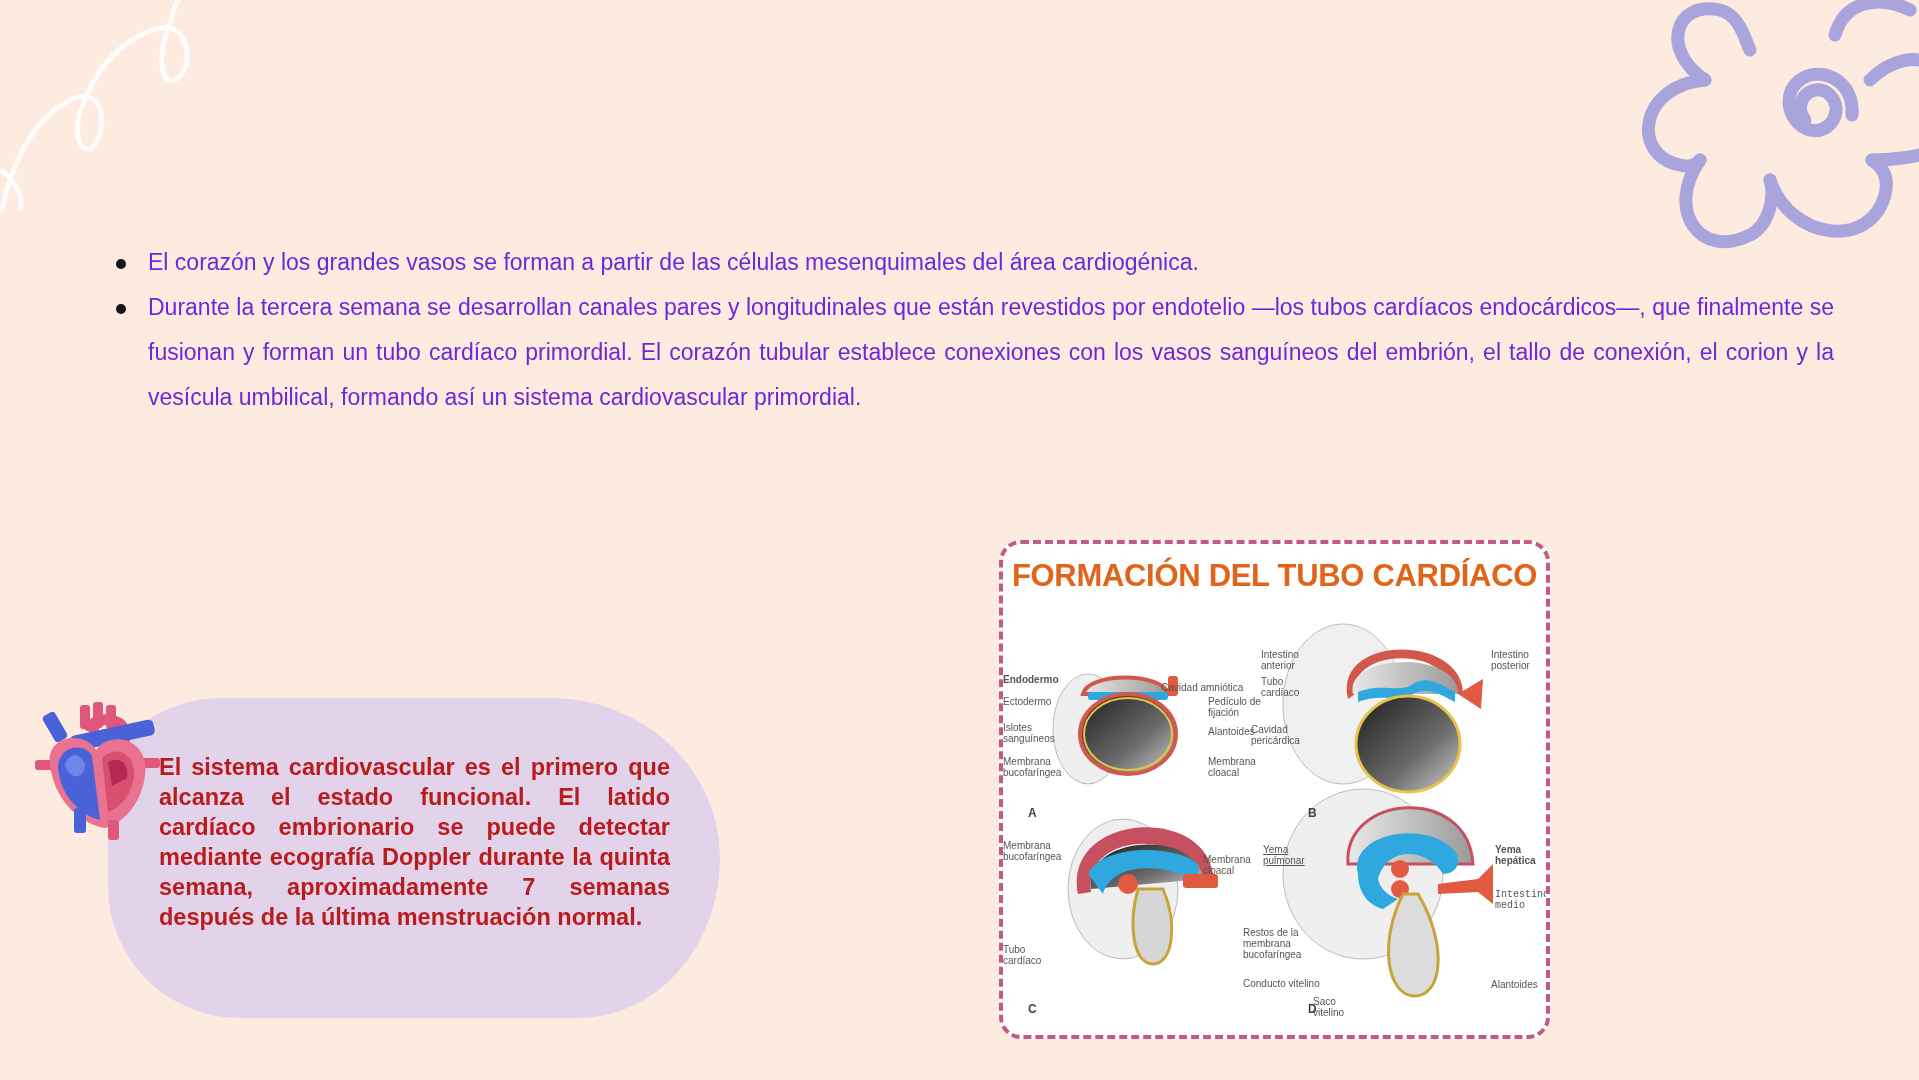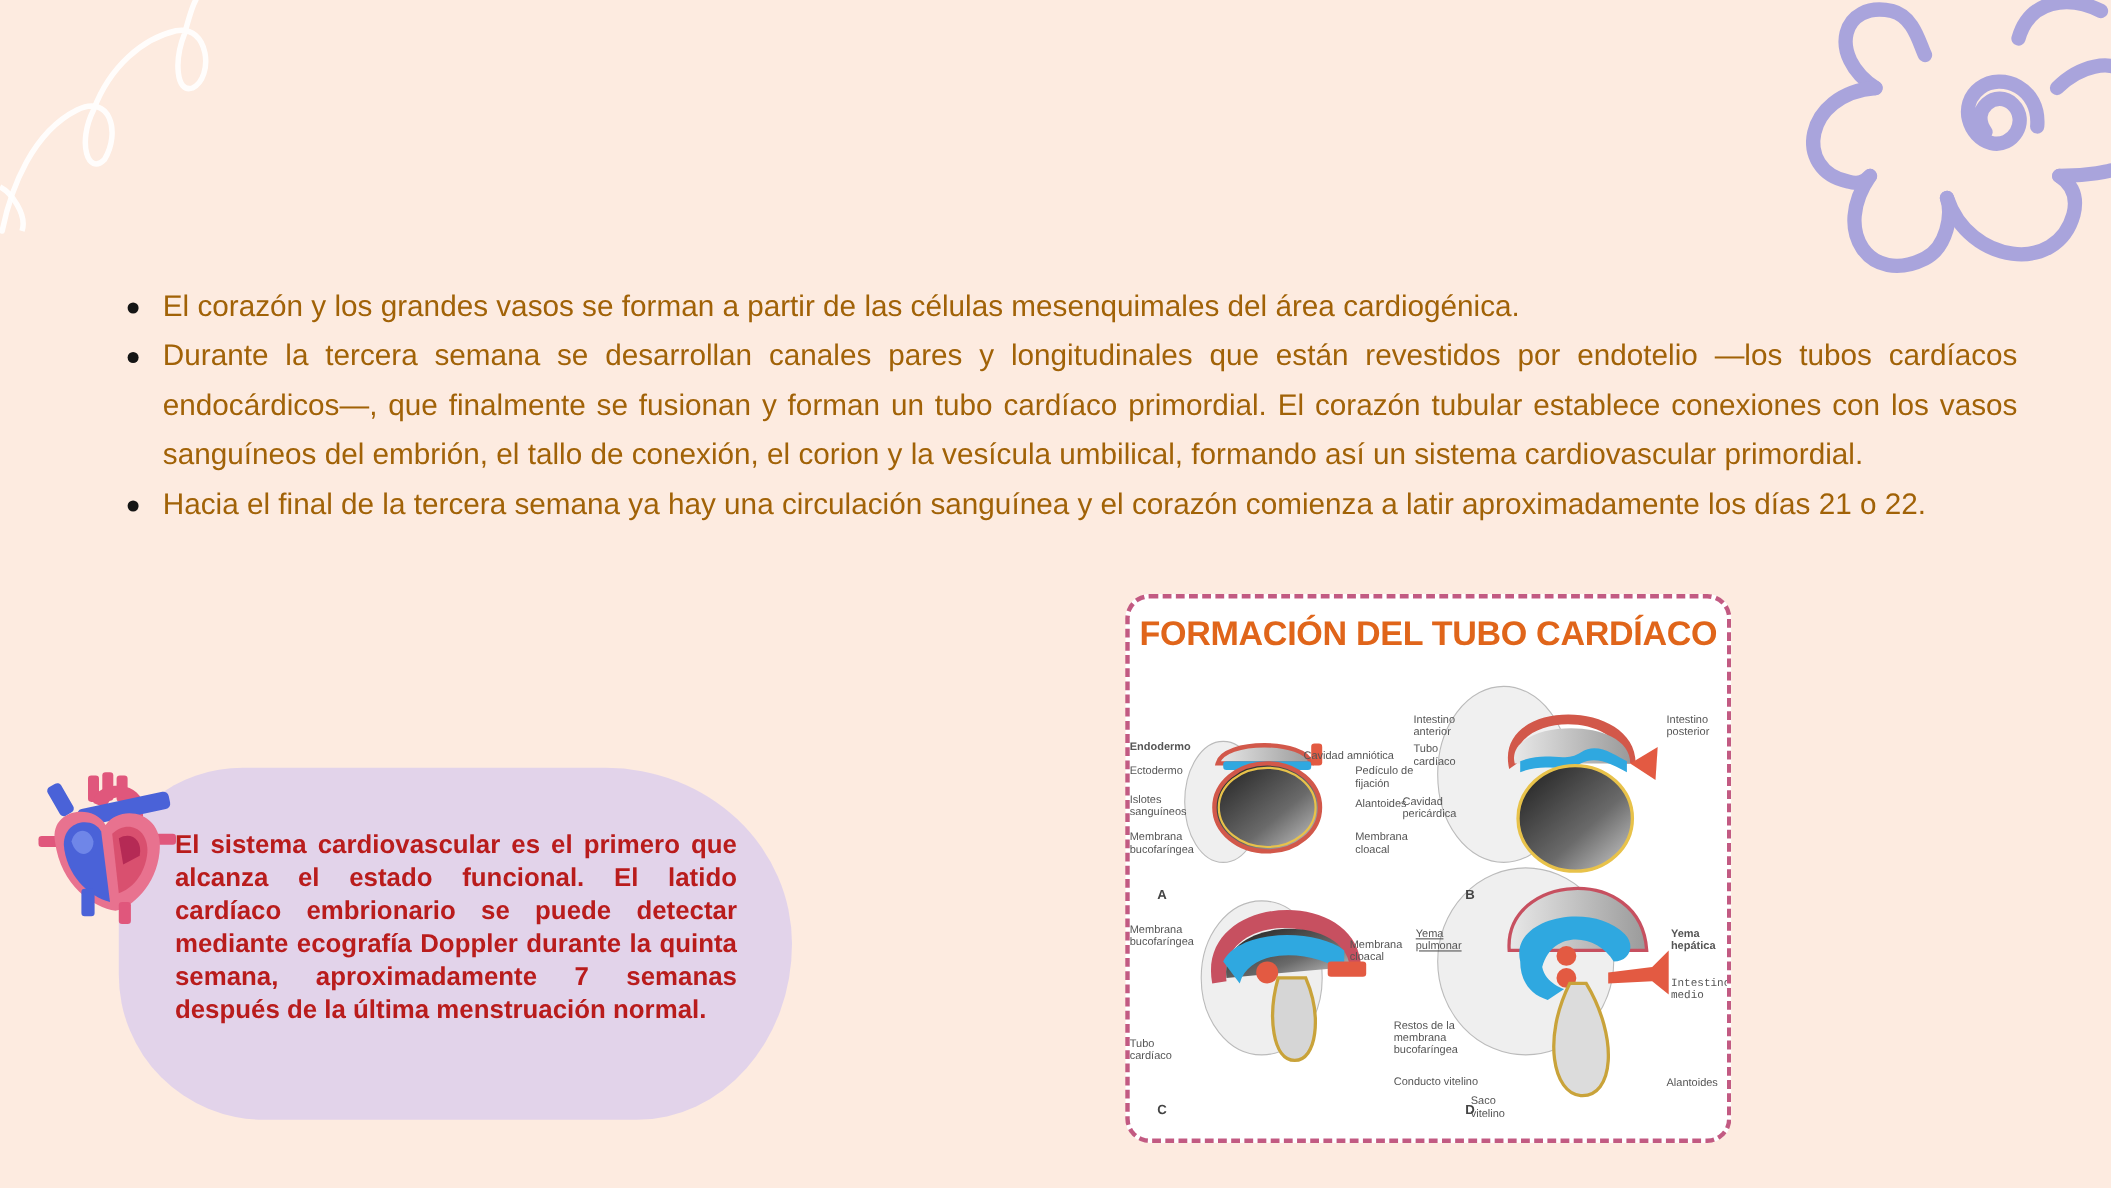--- a/index.html
+++ b/index.html
@@ -25,27 +25,27 @@
     font-weight: 900;
     font-size: 80px;
     letter-spacing: -2px;
     color: #050505;
     line-height: 1;
     -webkit-text-stroke: 2px #050505;
   }
 
   .bullets {
     position: absolute;
-    left: 112px; top: 256px;
+    left: 112px; top: 240px;
     width: 1722px;
     list-style: none;
     font-family: "Liberation Sans", sans-serif;
-    font-size: 27px;
+    font-size: 23px;
     line-height: 45px;
-    color: #a16207;
+    color: #6d28d9;
   }
   .bullets li {
     position: relative;
     padding-left: 36px;
     text-align: justify;
   }
   .bullets li::before {
     content: "";
     position: absolute;
     left: 4px; top: 19px;
@@ -77,21 +77,20 @@
 
   
   .figure-frame {
     position: absolute;
     left: 999px; top: 540px;
     width: 551px; height: 499px;
     border: 4px dashed #c25a82;
     border-radius: 22px;
     background: #ffffff;
     overflow: hidden;
-    margin-left: 24px;
   }
   .figure-title {
     position: absolute;
     left: 0; top: 14px; width: 100%;
     text-align: center;
     font-family: "Liberation Sans", sans-serif;
     font-weight: 700;
     font-size: 31px;
     color: #e0651a;
     letter-spacing: -0.3px;
@@ -133,21 +132,20 @@
       <path d="M150 200 C 170 260, 250 270, 265 215 C 270 195, 260 185, 252 180"></path>
       <path d="M252 180 C 280 180, 299 175, 299 175"></path>
       <path d="M185 140 C 170 120, 195 100, 210 115 C 225 130, 210 155, 190 150 C 170 145, 160 115, 180 100 C 200 85, 235 100, 232 135"></path>
     </g>
   </svg>
 
 
   <ul class="bullets">
     <li>El corazón y los grandes vasos se forman a partir de las células mesenquimales del área cardiogénica.</li>
     <li>Durante la tercera semana se desarrollan canales pares y longitudinales que están revestidos por endotelio —los tubos cardíacos endocárdicos—, que finalmente se fusionan y forman un tubo cardíaco primordial. El corazón tubular establece conexiones con los vasos sanguíneos del embrión, el tallo de conexión, el corion y la vesícula umbilical, formando así un sistema cardiovascular primordial.</li>
-    <li>Hacia el final de la tercera semana ya hay una circulación sanguínea y el corazón comienza a latir aproximadamente los días 21 o 22.</li>
   </ul>
 
   <div class="callout-blob"></div>
   <p class="callout-text">El sistema cardiovascular es el primero que alcanza el estado funcional. El latido cardíaco embrionario se puede detectar mediante ecografía Doppler durante la quinta semana, aproximadamente 7 semanas después de la última menstruación normal.</p>
 
   <svg class="heart-icon" viewBox="0 0 132 150">
 
     <rect x="18" y="22" width="14" height="30" rx="4" fill="#4a62d8" transform="rotate(-30 25 37)"></rect>
     <rect x="50" y="15" width="10" height="24" rx="3" fill="#e0577c"></rect>
     <rect x="63" y="12" width="10" height="26" rx="3" fill="#e0577c"></rect>

